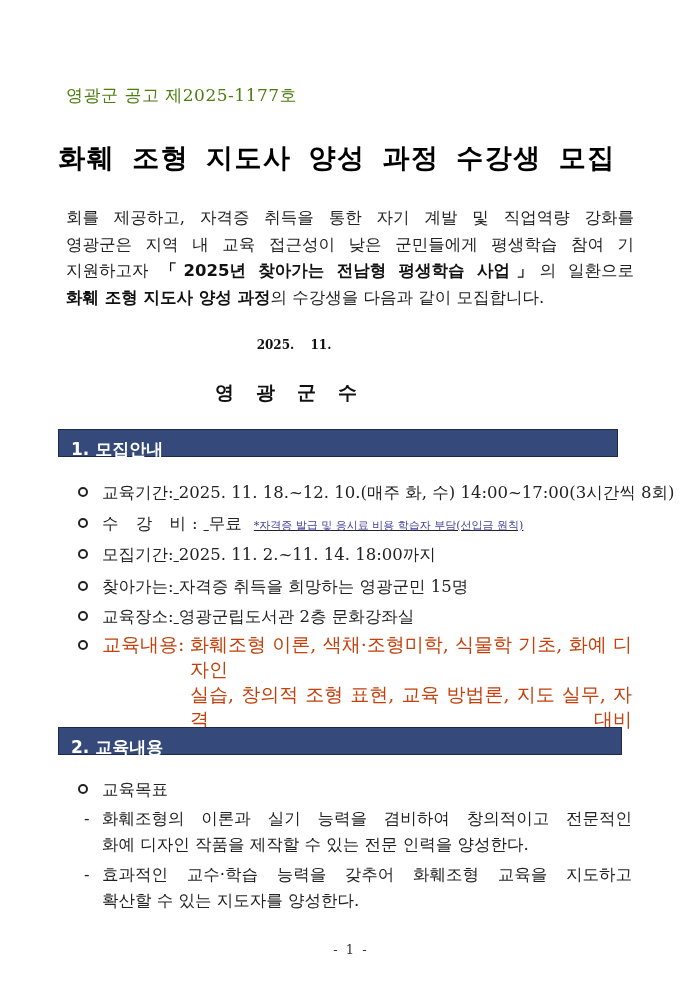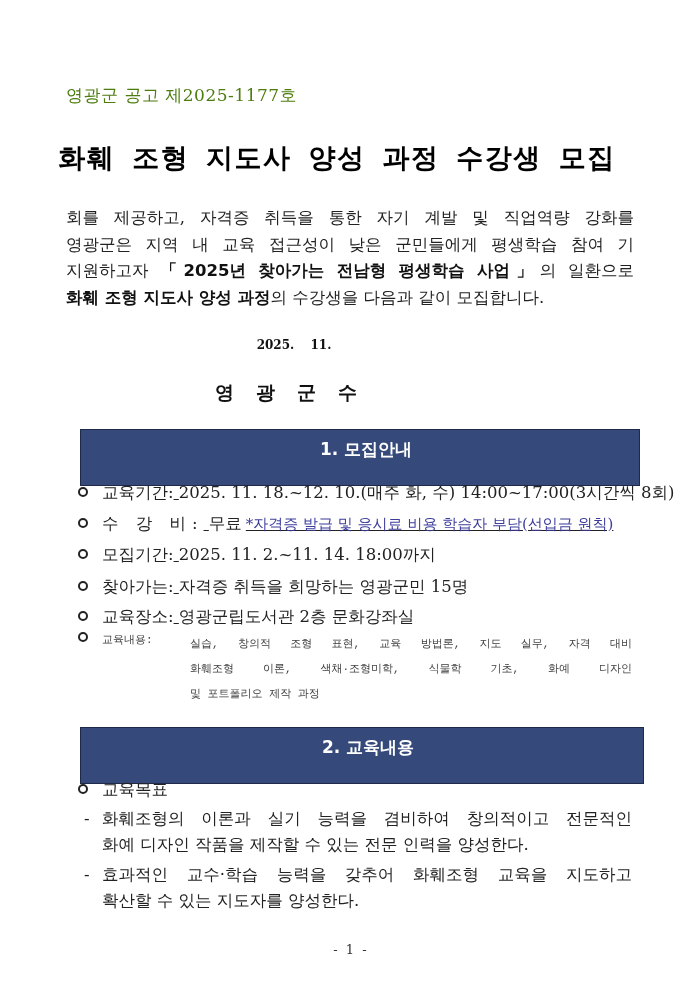--- a/index.html
+++ b/index.html
@@ -59,33 +59,32 @@
       font-weight: bold;
       font-size: 19px;
       letter-spacing: 22px;
       padding-left: 22px;
       box-sizing: border-box;
       color: #111;
     }
 
     .section-bar {
       position: absolute;
-      left: 80px;
+      left: 58px;
       width: 560px;
-      height: 57px;
+      height: 28px;
       background: #35497a;
       border: 1px solid #1e2a48;
       box-sizing: border-box;
       color: #ffffff;
       font-family: "DejaVu Sans", "Liberation Sans", sans-serif;
       font-weight: bold;
       font-size: 17px;
       line-height: 38px;
       padding-left: 12px;
-      text-align: center;
     }
     .bar1 { top: 429px; }
     .bar2 { top: 727px; width: 564px; }
 
     .item {
       position: absolute;
       left: 78px;
       font-size: 16.5px;
       color: #222;
       white-space: nowrap;
@@ -96,30 +95,29 @@
       width: 10px; height: 10px;
       border: 2px solid #222;
       border-radius: 50%;
       margin-right: 14px;
       vertical-align: 1px;
       box-sizing: border-box;
     }
     .item .label { display: inline-block; }
     .item .value { display: inline-block; }
     .item .note {
-      font-size: 15px;
+      font-size: 11px;
       color: #3c3c9a;
-      margin-left: 4px;
+      margin-left: 12px;
     }
     .item-multi {
       position: absolute;
       left: 78px;
-      font-size: 11px;
-      color: #404040;
-      font-family: Liberation Mono, monospace;
+      font-size: 19px;
+      color: #c2410c;
     }
     .item-multi .row { display: flex; }
     .item-multi .lines {
       width: 442px;
       line-height: 25px;
     }
     .item-multi .lines span { display: block; text-align: justify; text-align-last: justify; }
     .item-multi .lines span.last { text-align-last: left; }
 
     .dash-item {
@@ -183,22 +181,22 @@
 
 <div class="item" style="top:606px;">
   <span class="bullet"></span><span class="label">교육장소:</span>
   <span class="value">영광군립도서관 2층 문화강좌실</span>
 </div>
 
 <div class="item-multi" style="top:632px;">
   <div class="row">
     <span style="white-space:nowrap; width:112px; flex:none;"><span class="bullet"></span><span>교육내용:</span></span>
     <div class="lines">
+      <span>화훼조형 이론, 색채·조형미학, 식물학 기초, 화예 디자인</span>
       <span>실습, 창의적 조형 표현, 교육 방법론, 지도 실무, 자격 대비</span>
-      <span>화훼조형 이론, 색채·조형미학, 식물학 기초, 화예 디자인</span>
       <span class="last">및 포트폴리오 제작 과정</span>
     </div>
   </div>
 </div>
 
 <div class="section-bar bar2">2. 교육내용</div>
 
 <div class="item" style="top:779px;">
   <span class="bullet"></span><span class="label">교육목표</span>
 </div>

